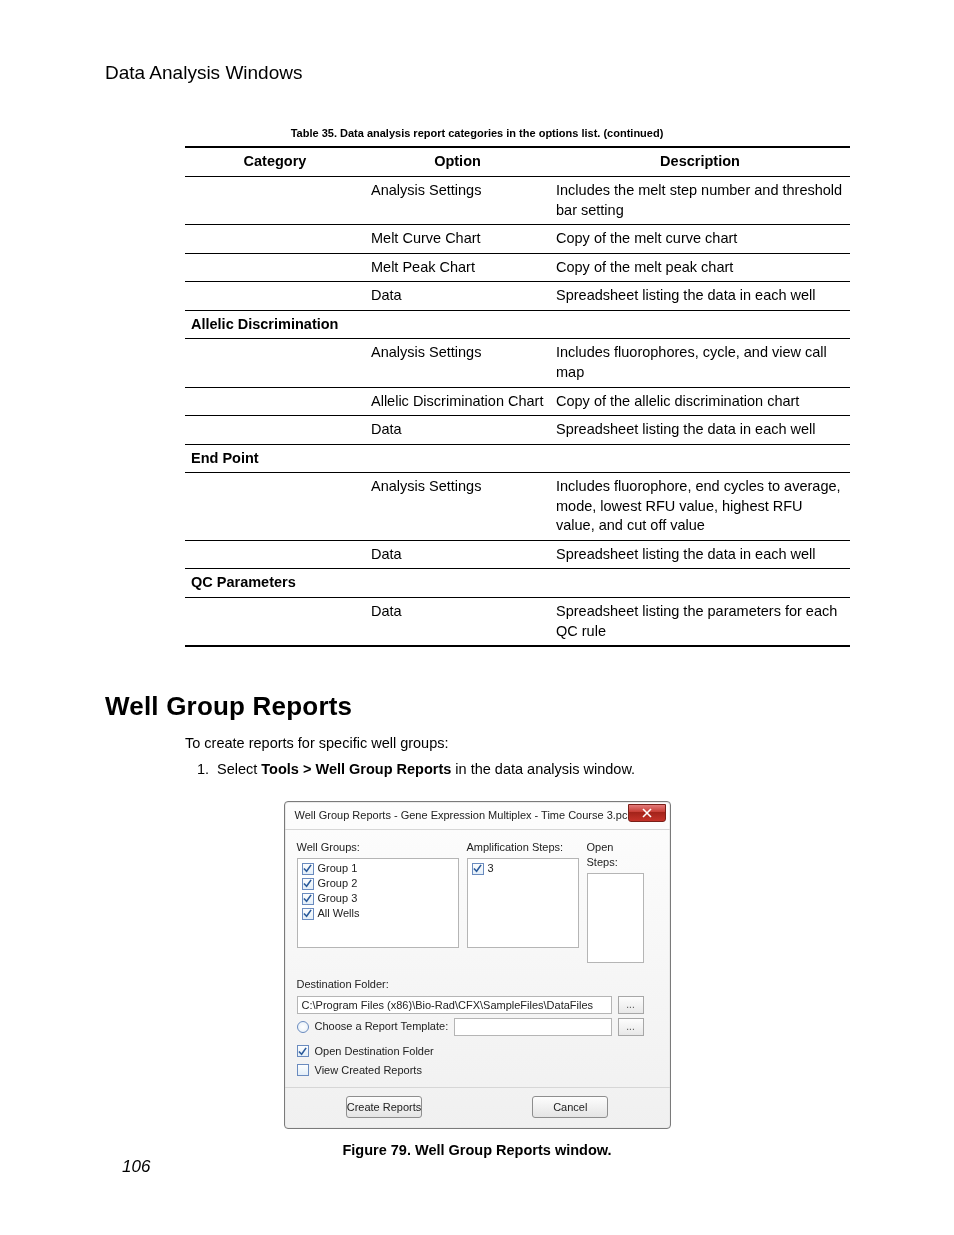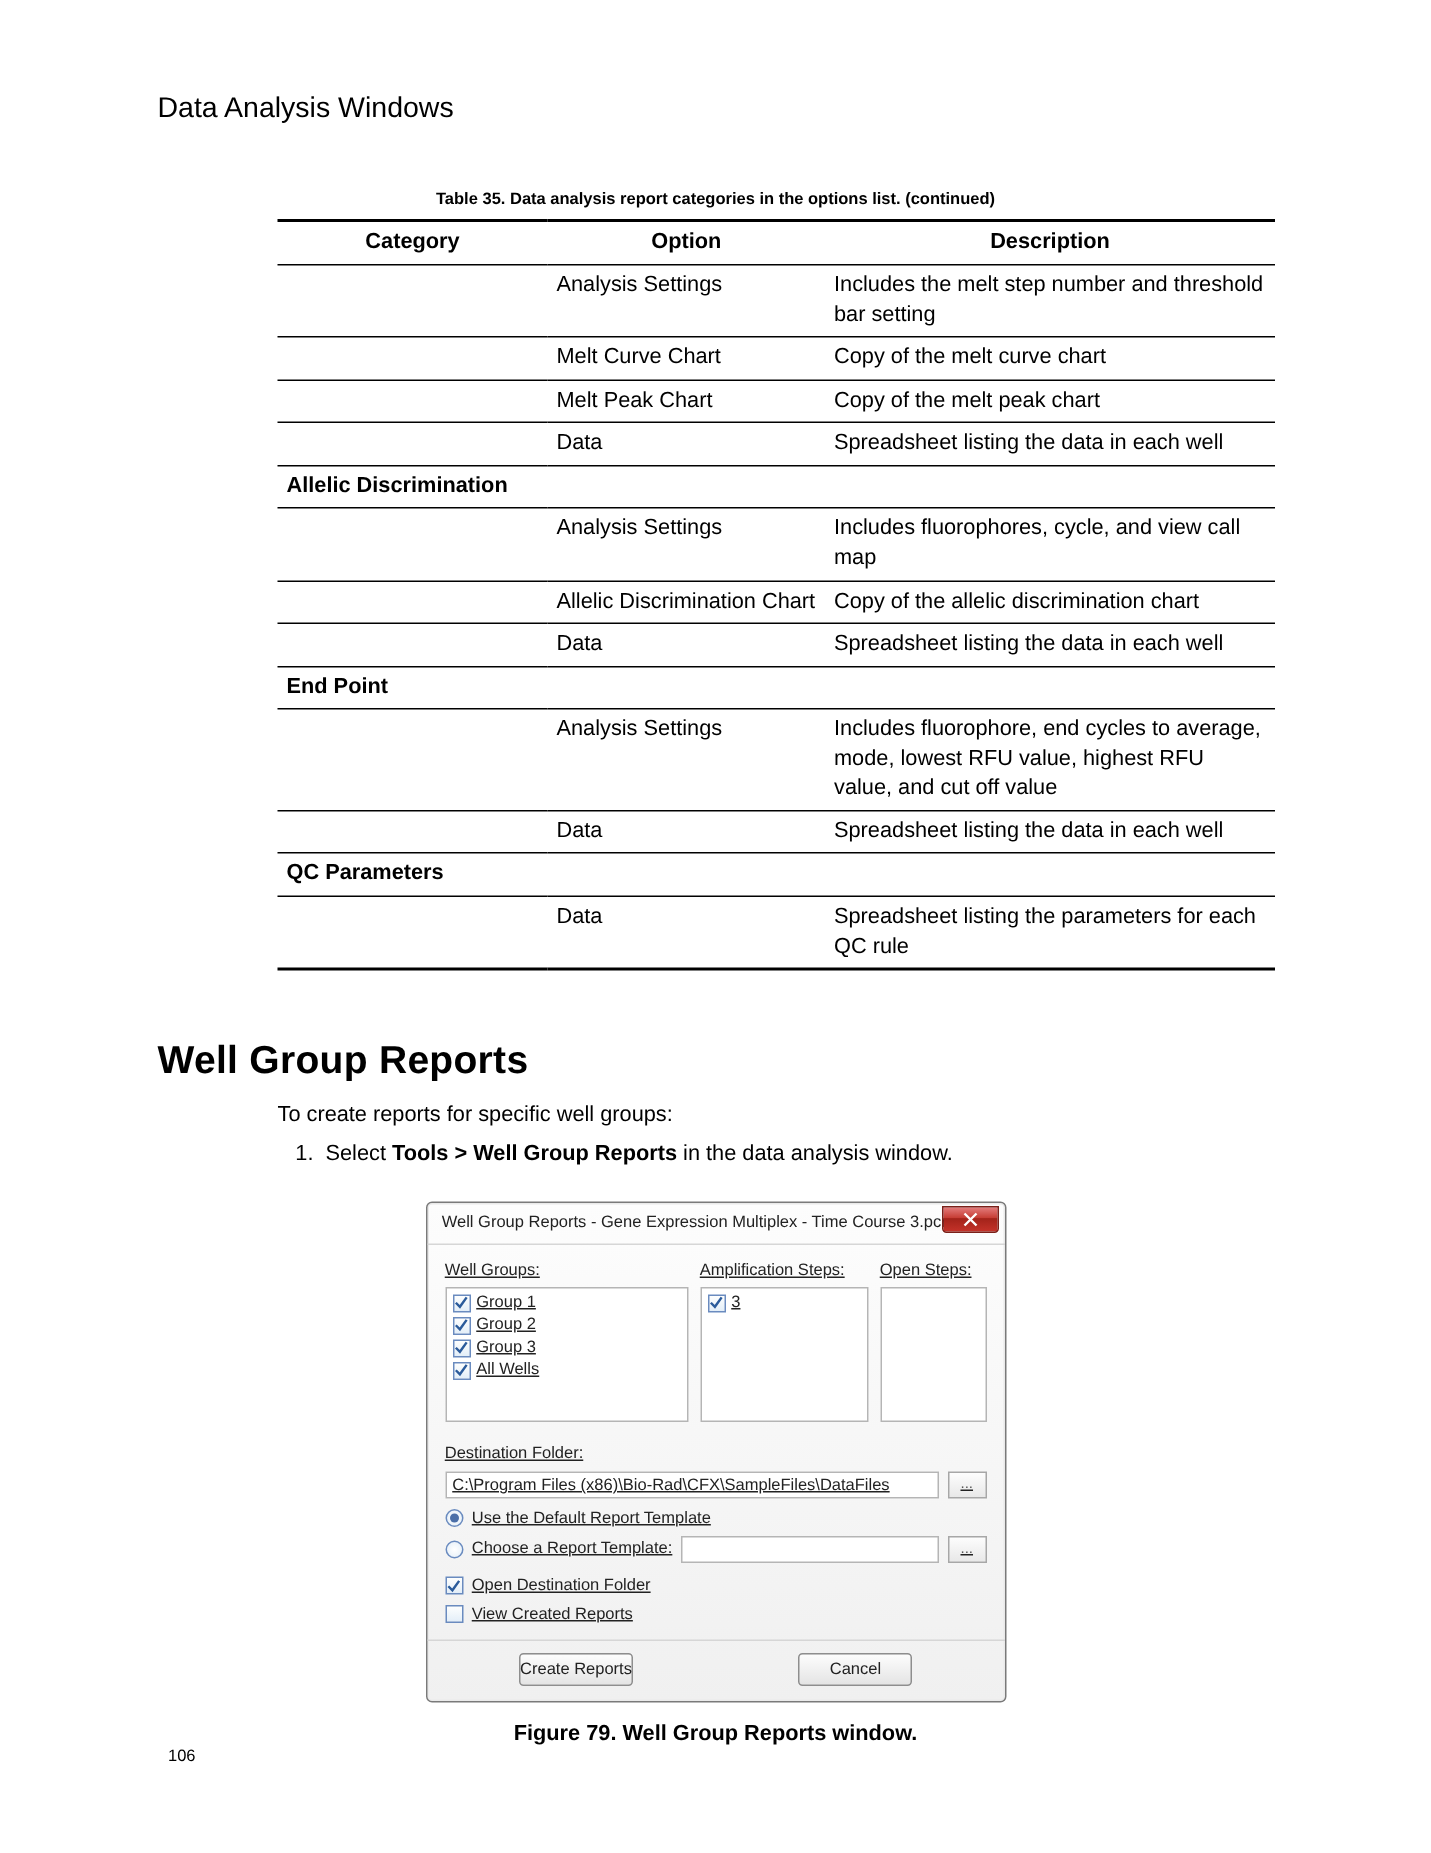--- a/index.html
+++ b/index.html
@@ -50,21 +50,21 @@
   }
   .dlg-close {
     position: absolute; right: 4px; top: 2px;
     width: 38px; height: 18px;
     background: linear-gradient(#e37b7b,#c53a31 45%,#a3231a 46%,#c43229);
     border: 1px solid #7a1f18;
     border-radius: 0 0 3px 3px;
     display: flex; align-items: center; justify-content: center;
   }
   .dlg-close svg { width: 10px; height: 10px; }
-  .dlg-body { padding: 10px 12px 0 12px; text-decoration: underline; }
+  .dlg-body { padding: 10px 26px 0 12px; }
   .cols { display: flex; gap: 8px; }
   .col-label { margin-bottom: 3px; }
   .listbox {
     border: 1px solid #b5b5b5;
     background: #fff;
     height: 90px;
     padding: 2px 4px;
     font-size: 11px;
     overflow: hidden;
   }
@@ -108,21 +108,21 @@
   .winbtn {
     min-width: 76px; height: 22px;
     border: 1px solid #8e8e8e;
     background: linear-gradient(#fdfdfd,#e4e4e4);
     font-size: 11px;
     border-radius: 3px;
     text-align: center;
     line-height: 20px;
   }
   .fig-caption { text-align: center; font-weight: bold; font-size: 14.5px; margin-top: 12px; }
-  .page-num { position: absolute; left: 112px; bottom: 56px; font-size: 11px; }
+  .page-num { position: absolute; left: 122px; bottom: 56px; font-size: 17px; font-style: italic; }
 </style>
 </head>
 <body>
 
 <div class="running-head">Data Analysis Windows</div>
 
 <div class="table-caption">Table 35. Data analysis report categories in the options list. (continued)</div>
 
 <table class="main">
   <colgroup>
@@ -277,24 +277,20 @@
       </div>
 
       <div style="margin-top:14px">
         <div>Destination Folder:</div>
         <div class="field-row">
           <div class="textbox">C:\Program Files (x86)\Bio-Rad\CFX\SampleFiles\DataFiles</div>
           <div class="browse-btn">...</div>
         </div>
       </div>
 
-      <div class="field-row" style="margin-top:6px">
-        <span class="radio on"></span>
-        <span>Use the Default Report Template</span>
-      </div>
       <div class="field-row">
         <span class="radio"></span>
         <span>Choose a Report Template:</span>
         <div class="textbox" style="flex:1"></div>
         <div class="browse-btn">...</div>
       </div>
 
       <div class="field-row" style="margin-top:8px">
         <span class="chk on">
             <svg viewBox="0 0 10 10">

